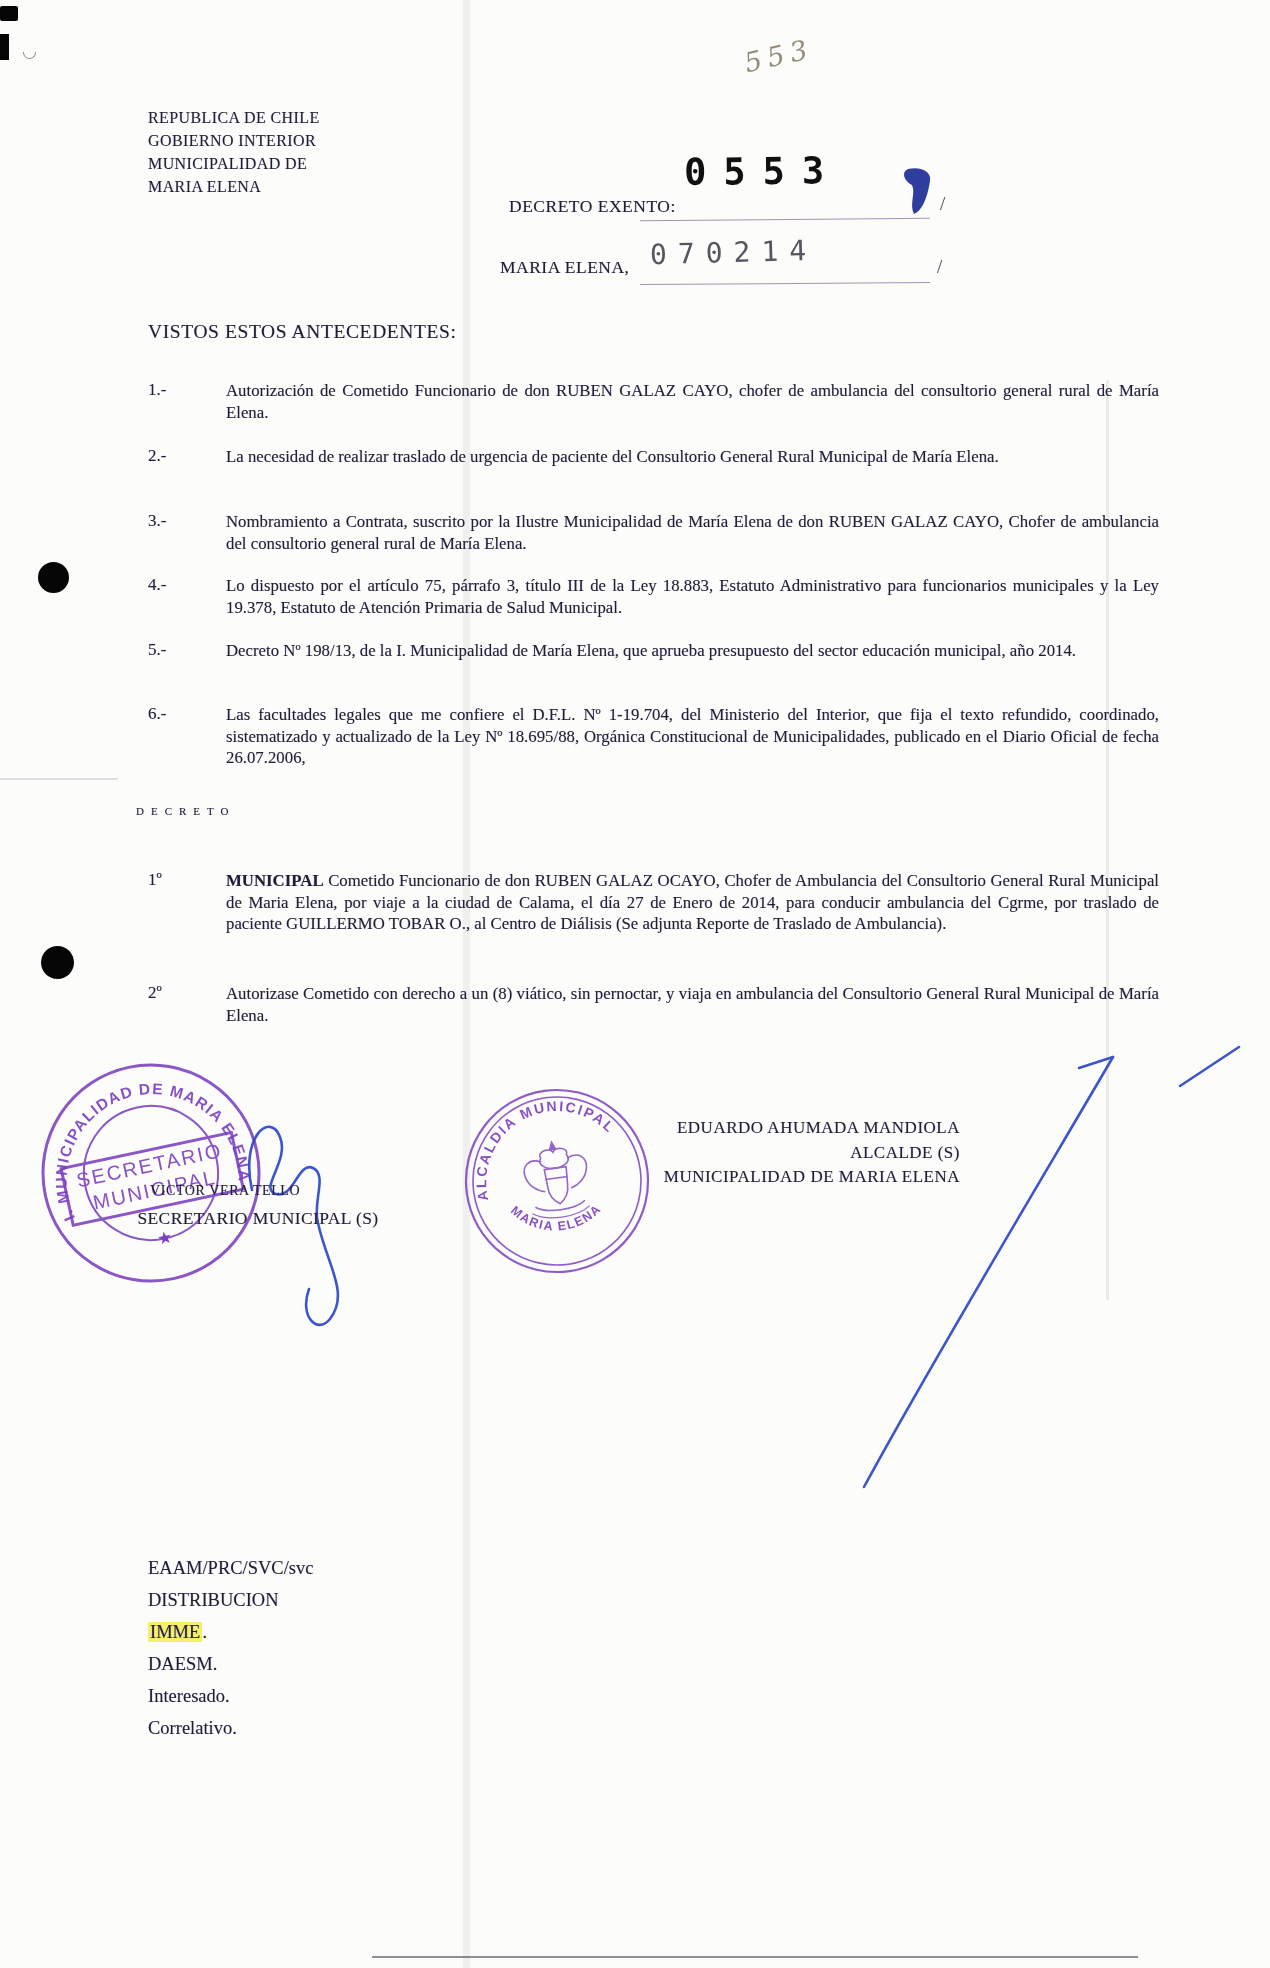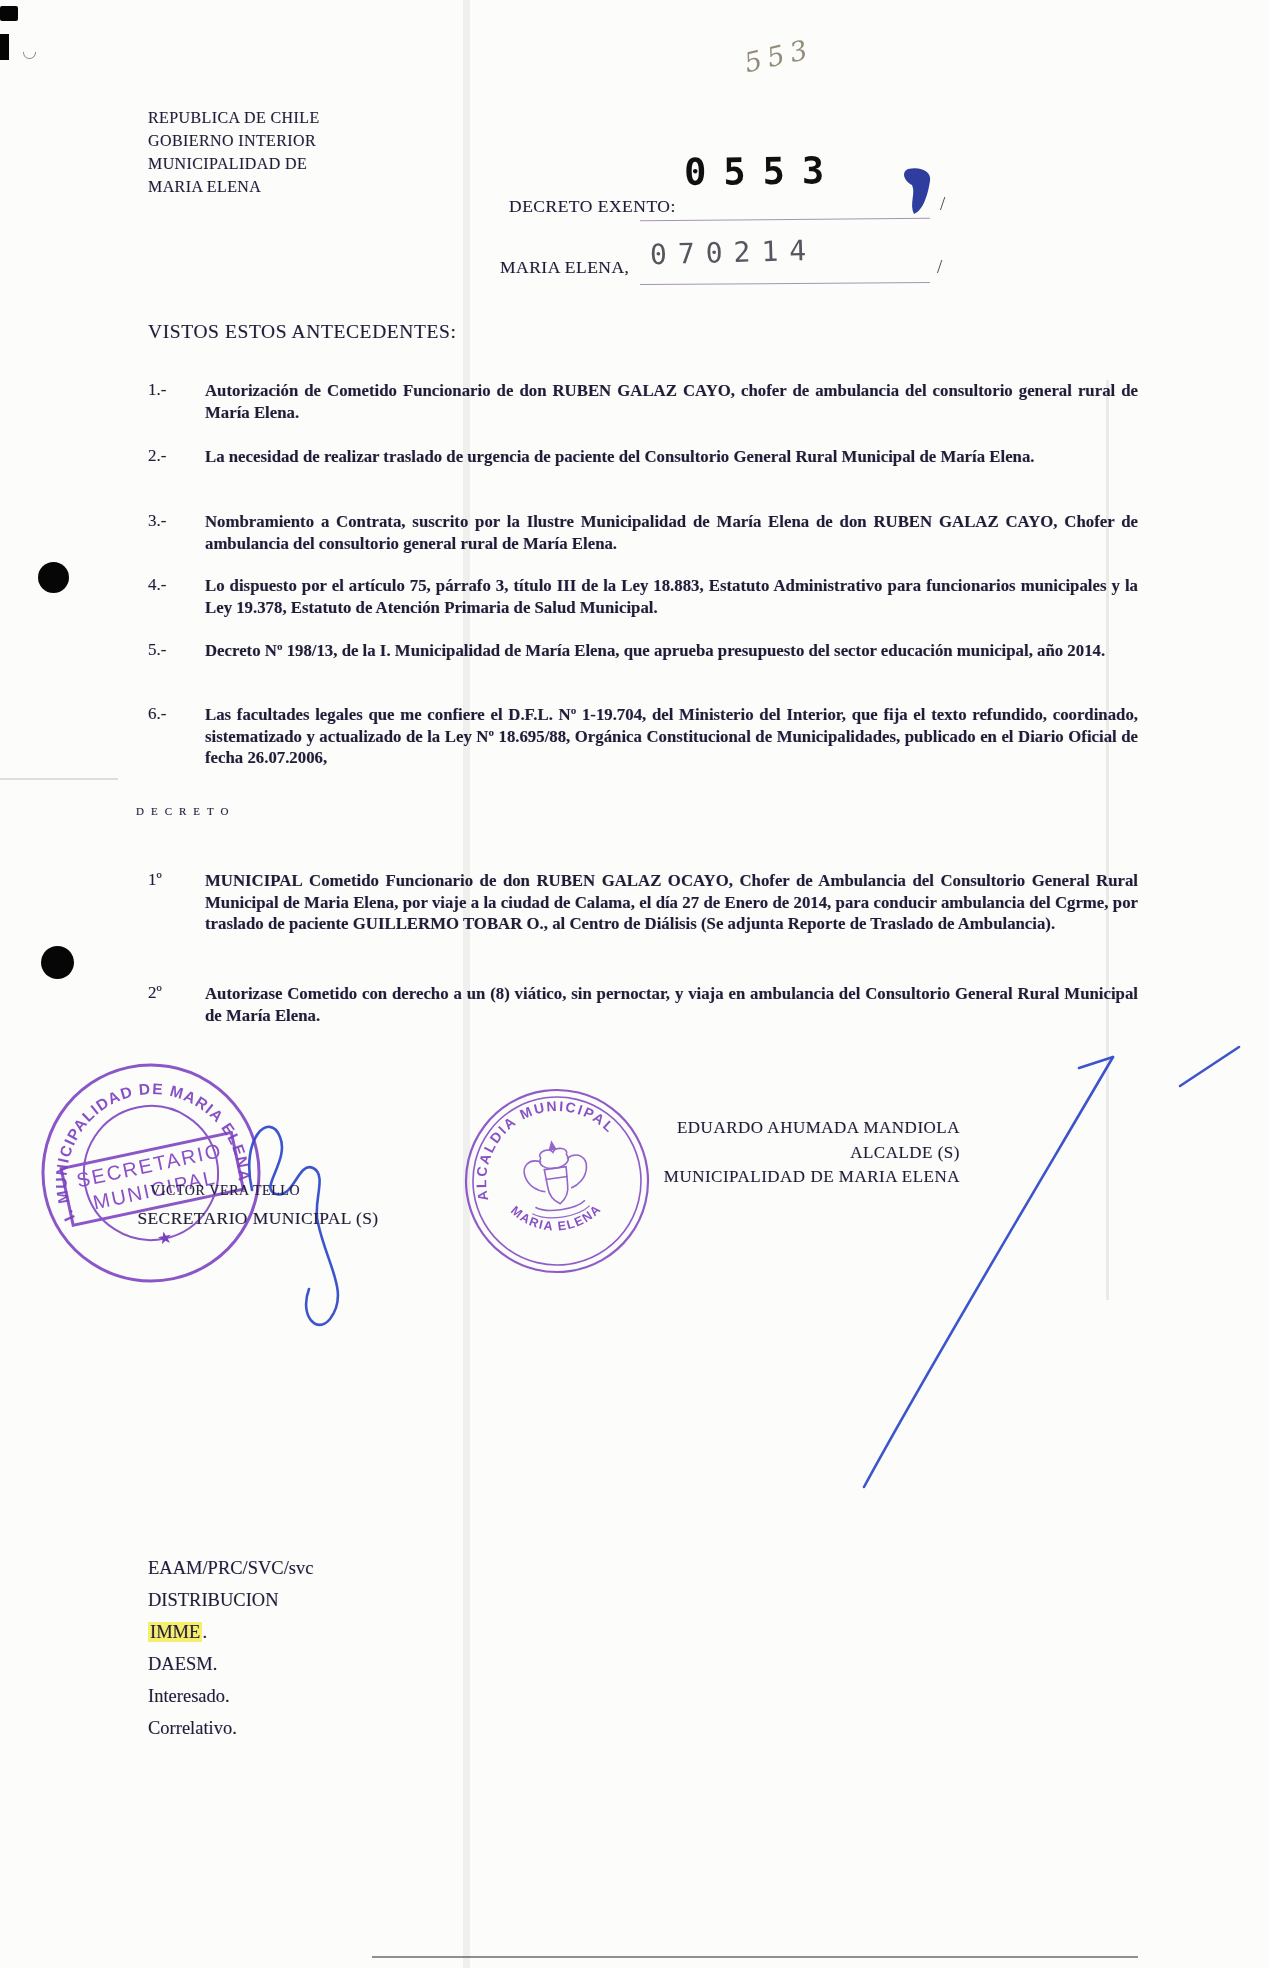--- a/index.html
+++ b/index.html
@@ -32,22 +32,22 @@
   .city-label{position:absolute;left:500px;top:257px;font-size:17.5px;letter-spacing:0.5px;}
   .date-stamp{position:absolute;left:650px;top:236px;font-family:"DejaVu Sans Mono",monospace;
               font-size:28px;letter-spacing:11px;color:#565660;transform:rotate(-1.6deg);}
   .rule2{position:absolute;left:640px;top:283px;width:290px;height:0;border-top:1.6px solid #a693b2;transform:rotate(-0.4deg);}
   .slash2{position:absolute;left:937px;top:256px;font-size:19px;color:#4a4456;}
 
   .vistos-heading{position:absolute;left:148px;top:321px;font-size:19.5px;letter-spacing:0.6px;text-align:right;}
 
   .item{position:absolute;left:148px;width:990px;}
   .item .num{position:absolute;left:0;top:0;font-size:17px;}
-  .item .body-text{margin:0 0 0 57px;width:933px;font-size:16.8px;line-height:21.6px;
-                   text-align:justify;font-weight:bold;}
+  .item .body-text{margin:0 0 0 78px;width:933px;font-size:16.8px;line-height:21.6px;
+                   text-align:justify;}
   .decreto-heading{position:absolute;left:136px;top:805px;font-size:11px;letter-spacing:7px;}
 
   .stamp-svg{position:absolute;}
   .sig-name{position:absolute;left:150px;top:1183px;width:212px;text-align:left;font-size:14px;letter-spacing:0.6px;}
   .sig-title{position:absolute;left:124px;top:1208px;width:268px;text-align:center;font-size:17.5px;letter-spacing:0.4px;}
 
   .right-block{position:absolute;left:640px;top:1116px;width:320px;text-align:right;
                font-size:17px;line-height:24.5px;letter-spacing:0.5px;}
 
   .footer{position:absolute;left:148px;top:1552px;font-size:18.5px;line-height:32px;}

